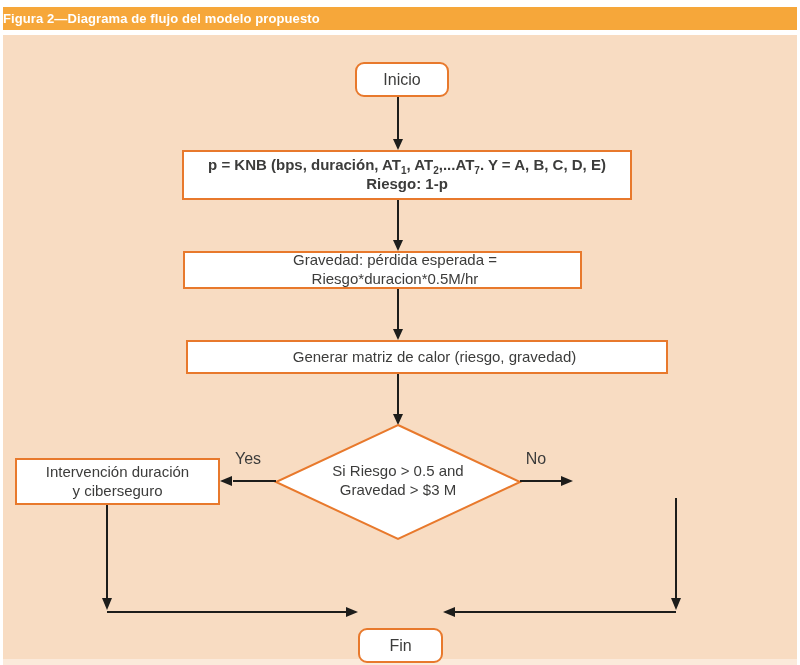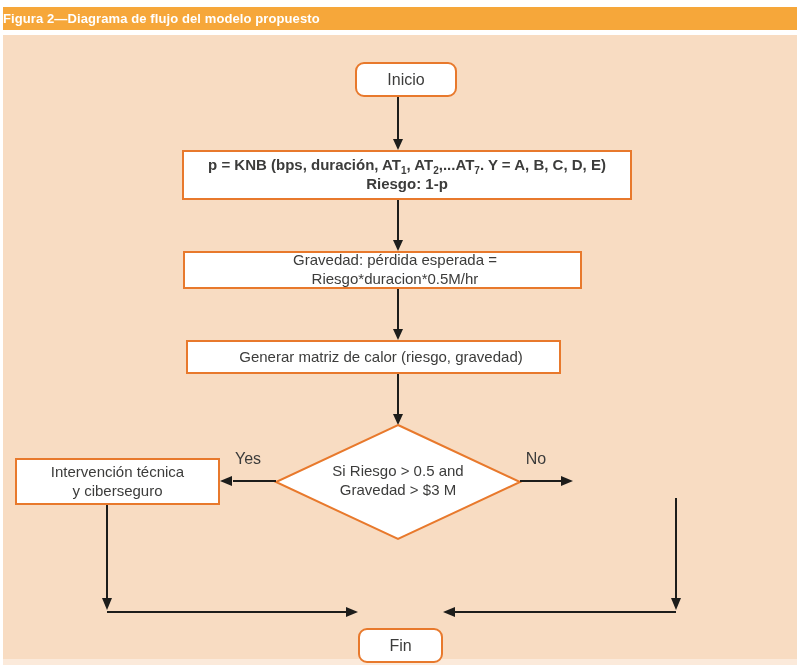--- a/index.html
+++ b/index.html
@@ -79,44 +79,44 @@
     <polygon class="head" points="102,598 112,598 107,610"></polygon>
     <line class="edge" x1="107" y1="612" x2="346" y2="612"></line>
     <polygon class="head" points="346,607 346,617 358,612"></polygon>
 
     <line class="edge" x1="676" y1="498" x2="676" y2="599"></line>
     <polygon class="head" points="671,598 681,598 676,610"></polygon>
     <line class="edge" x1="676" y1="612" x2="455" y2="612"></line>
     <polygon class="head" points="455,607 455,617 443,612"></polygon>
   </svg>
 
-  <div class="node rounded" style="left:355px;top:62px;width:102px;height:35px;">
+  <div class="node rounded" style="left:355px;top:62px;width:94px;height:35px;">
     <span>Inicio</span>
   </div>
 
   <div class="node" style="left:182px;top:150px;width:450px;height:50px;font-weight:bold;">
     <div><span>p = KNB (bps, duración, AT</span><sub>1</sub><span>, AT</span><sub>2</sub><span>,...AT</span><sub>7</sub><span>. Y = A, B, C, D, E)</span></div>
     <div>Riesgo: 1-p</div>
   </div>
 
   <div class="node" style="left:183px;top:251px;width:399px;height:38px;padding-left:25px;">
     <span>Gravedad: pérdida esperada = Riesgo*duracion*0.5M/hr</span>
   </div>
 
-  <div class="node" style="left:186px;top:340px;width:375px;height:34px;padding-left:15px;">
+  <div class="node" style="left:186px;top:340px;width:482px;height:34px;padding-left:15px;">
     <span>Generar matriz de calor (riesgo, gravedad)</span>
   </div>
 
   <div class="floating-text" style="left:298px;top:462px;width:200px;">
     <span>Si Riesgo &gt; 0.5 and</span>
     <span>Gravedad &gt; $3 M</span>
   </div>
 
   <div class="node" style="left:15px;top:458px;width:205px;height:47px;">
-    <span>Intervención técnica</span>
+    <span>Intervención duración</span>
     <span>y ciberseguro</span>
   </div>
 
 
   <div class="node rounded" style="left:358px;top:628px;width:85px;height:35px;">
     <span>Fin</span>
   </div>
 
   <div class="edge-label" style="left:226px;top:450px;width:44px;">Yes</div>
   <div class="edge-label" style="left:514px;top:450px;width:44px;">No</div>

